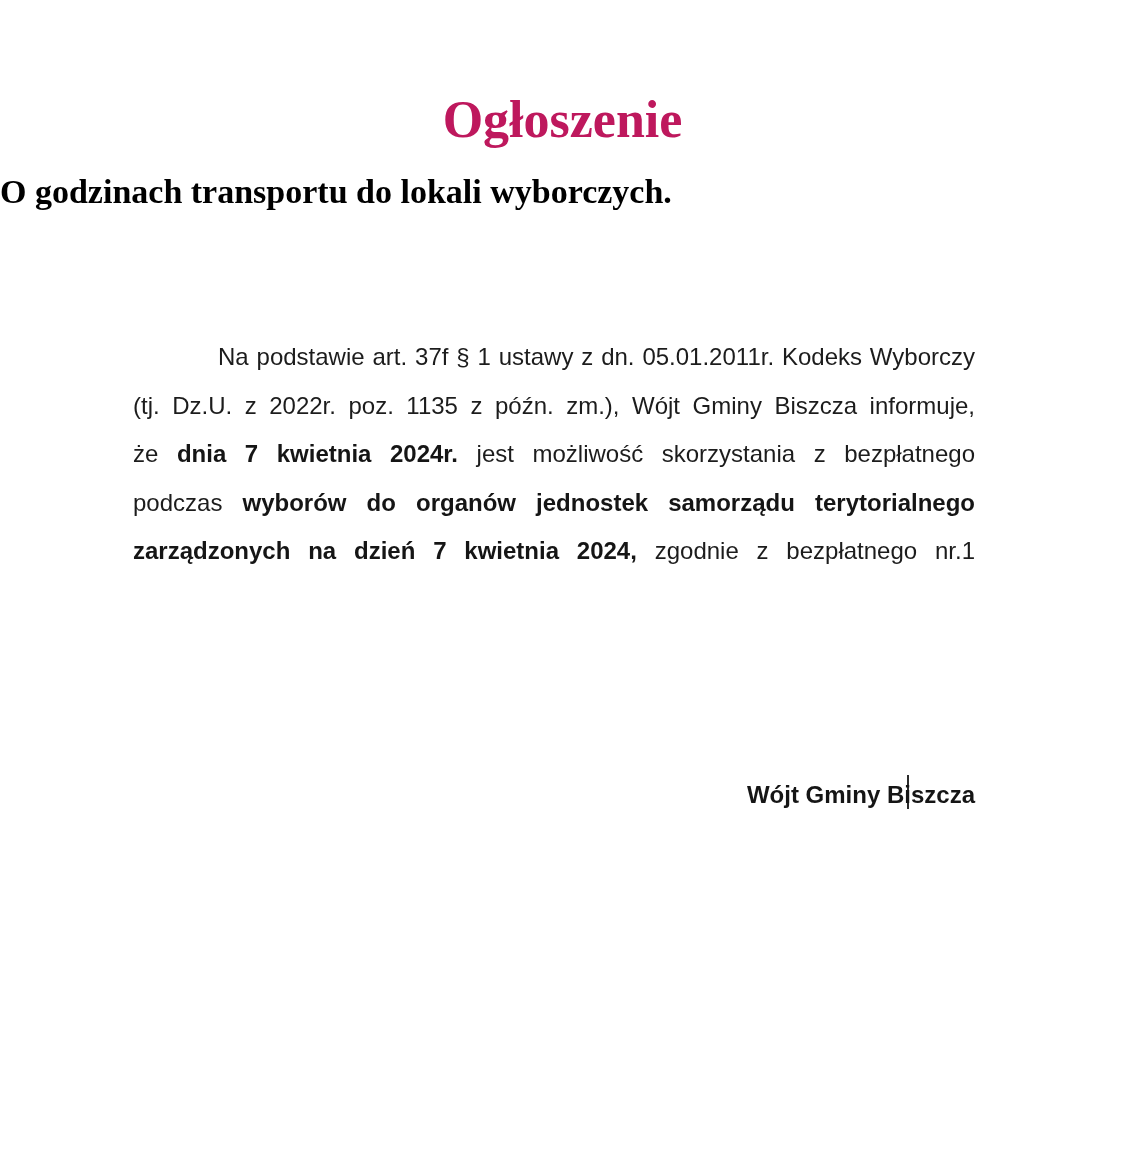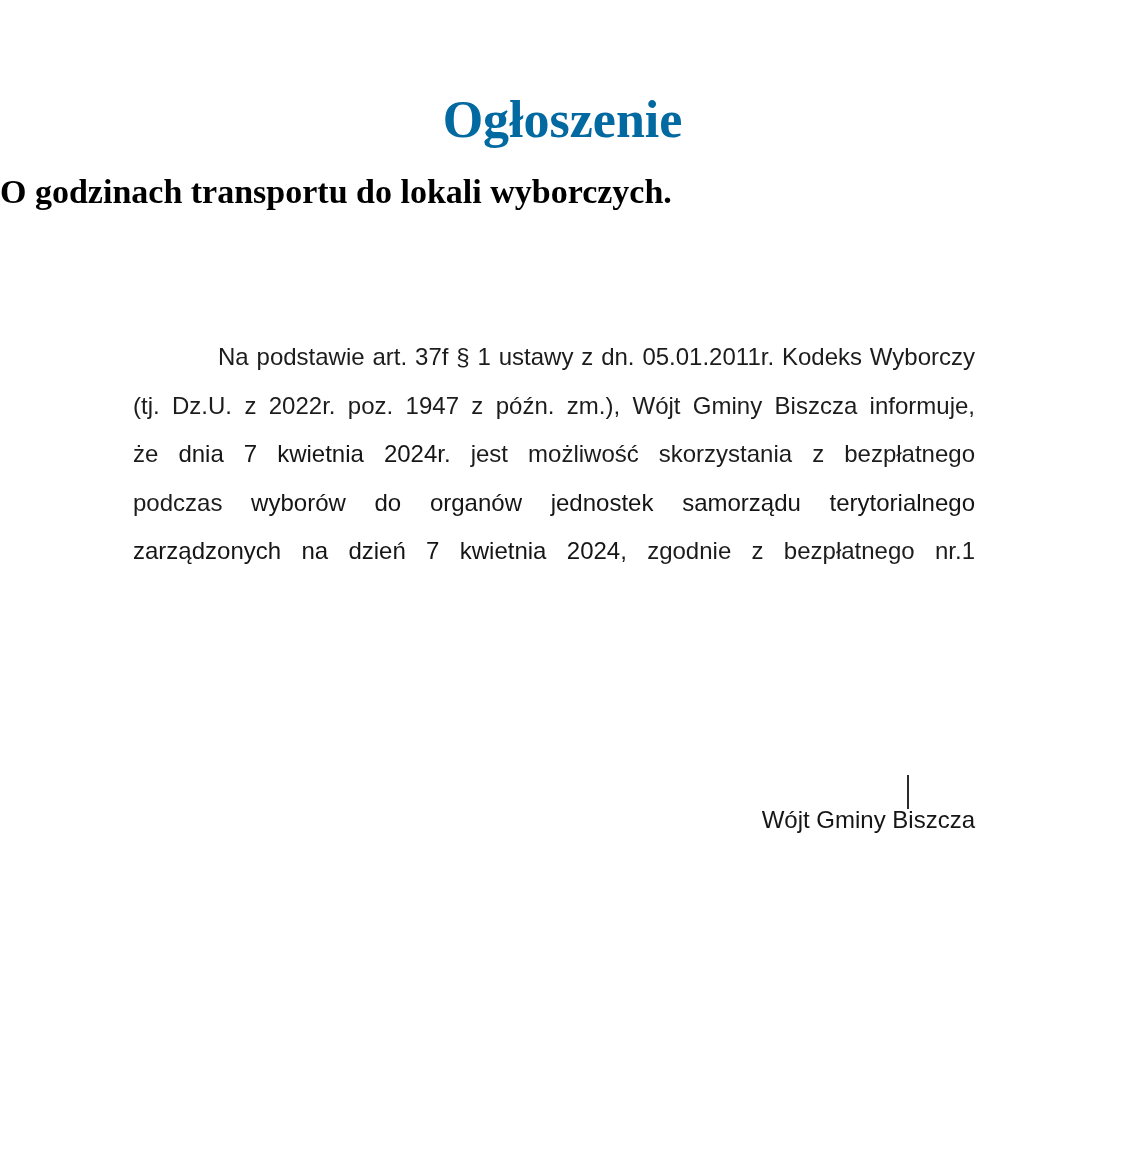--- a/index.html
+++ b/index.html
@@ -19,21 +19,21 @@
   .doc-title {
     position: absolute;
     top: 90px;
     left: 0;
     width: 100%;
     text-align: center;
     font-family: "Liberation Serif", serif;
     font-weight: bold;
     font-size: 52px;
     line-height: 1.15;
-    color: #0369a1;
+    color: #be185d;
   }
   .doc-subtitle {
     position: absolute;
     top: 172px;
     left: 0;
     width: 100%;
     text-align: left;
     font-family: "Liberation Serif", serif;
     font-weight: bold;
     font-size: 34px;
@@ -56,33 +56,32 @@
     white-space: nowrap;
   }
   .para-line.indented {
     padding-left: 85px;
     width: 757px;
   }
   .para-line.last-line {
     text-align-last: left;
   }
   .seg-bold {
-    font-weight: normal;
+    font-weight: bold;
     color: #151515;
   }
   .signature-block {
     position: absolute;
     top: 779px;
     right: 150px;
     text-align: right;
-    font-weight: normal;
+    font-weight: bold;
     font-size: 24px;
     line-height: 31px;
     color: #151515;
-    margin-top: 25px;
   }
   .text-cursor {
     position: absolute;
     left: 907px;
     top: 775px;
     width: 2px;
     height: 34px;
     background: #2b2b2b;
   }
 </style>
@@ -90,21 +89,21 @@
 <body>
 
 <div class="page">
 
   <div class="doc-title">Ogłoszenie</div>
 
   <div class="doc-subtitle">O godzinach transportu do lokali wyborczych.</div>
 
   <div class="body-paragraph">
       <div class="para-line indented"><span class="seg-normal">Na podstawie art. 37f § 1 ustawy z dn. 05.01.2011r. Kodeks Wyborczy</span></div>
-      <div class="para-line"><span class="seg-normal">(tj. Dz.U. z 2022r. poz. 1947 z późn. zm.), Wójt Gminy Biszcza informuje,</span></div>
+      <div class="para-line"><span class="seg-normal">(tj. Dz.U. z 2022r. poz. 1135 z późn. zm.), Wójt Gminy Biszcza informuje,</span></div>
       <div class="para-line"><span class="seg-normal">że </span><span class="seg-bold">dnia 7 kwietnia 2024r.</span><span class="seg-normal"> jest możliwość skorzystania z bezpłatnego</span></div>
       <div class="para-line"><span class="seg-normal">podczas </span><span class="seg-bold">wyborów do organów jednostek samorządu terytorialnego</span></div>
       <div class="para-line"><span class="seg-bold">zarządzonych na dzień 7 kwietnia 2024,</span><span class="seg-normal"> zgodnie z bezpłatnego nr.1</span></div>
     </div>
 
   <div class="text-cursor"></div>
 
   <div class="signature-block">
       <div>Wójt Gminy Biszcza</div>
     </div>

